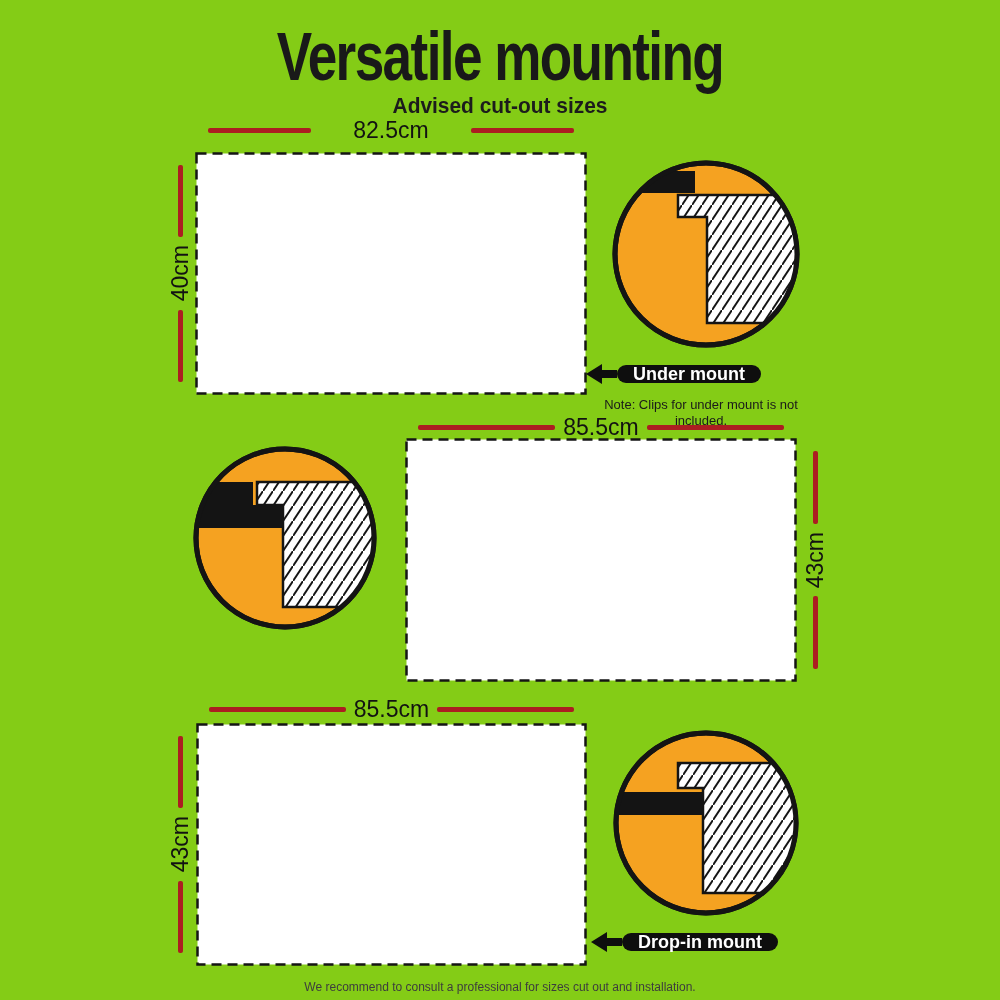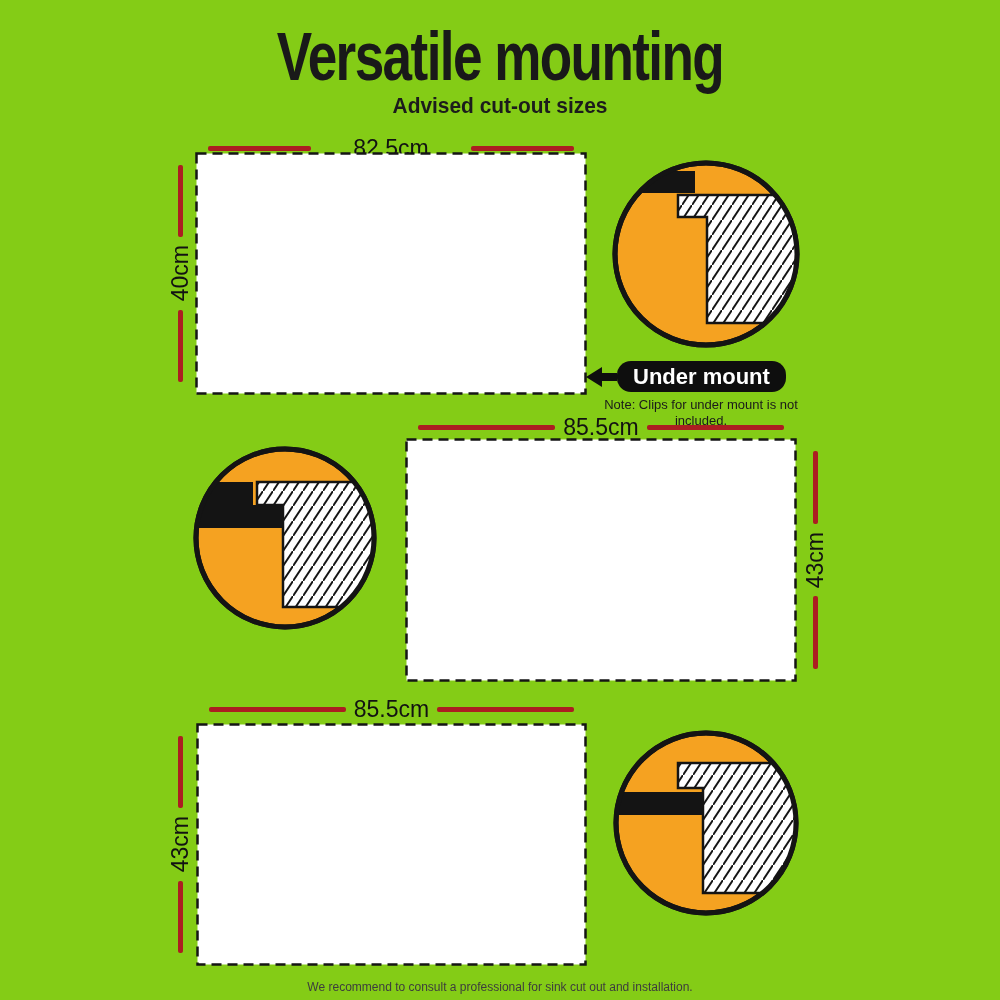--- a/index.html
+++ b/index.html
@@ -24,37 +24,37 @@
   }
   .dim-h{position:absolute;display:flex;align-items:center;gap:8px;padding:0 13px;box-sizing:border-box;}
   .dim-h .hline{flex:1;height:5px;background:var(--red);border-radius:2px;}
   .dim-label{font-size:23px;color:#121212;line-height:1;white-space:nowrap;}
   .dim-v{position:absolute;display:flex;flex-direction:column;align-items:center;gap:8px;padding:13px 0;box-sizing:border-box;}
   .dim-v .vline{flex:1;width:5px;background:var(--red);border-radius:2px;}
   .dim-v .dim-label{writing-mode:vertical-rl;transform:rotate(180deg);}
   .abs{position:absolute;}
   .badge-row{position:absolute;display:flex;align-items:center;}
   .pill{
-    background:#0e0e0e;color:#ffffff;font-weight:bold;font-size:22px;
-    padding:0 16px;height:31px;display:flex;align-items:center;border-radius:14px;
+    background:#0e0e0e;color:#ffffff;font-weight:bold;font-size:18px;
+    padding:0 16px;height:18px;display:flex;align-items:center;border-radius:14px;
     white-space:nowrap;letter-spacing:0;
   }
   .arrow-svg{display:block;flex:none;}
   .note{position:absolute;font-size:13px;color:#1a1a1a;text-align:center;line-height:1.2;}
   .footer{position:absolute;top:980px;left:0;width:1000px;text-align:center;font-size:12px;color:#3d3d3d;}
 </style>
 </head>
 <body>
 
 <div class="page">
 
   <div class="title">Versatile mounting</div>
   <div class="subtitle">Advised cut-out sizes</div>
 
-  <div class="dim-h" style="left:195px;top:137px;width:392px;gap:42px;">
+  <div class="dim-h" style="left:195px;top:119px;width:392px;gap:42px;">
     <div class="hline"></div>
     <div class="dim-label">82.5cm</div>
     <div class="hline"></div>
   </div>
   <div class="dim-v" style="left:165px;top:152px;width:30px;height:243px;">
     <div class="vline"></div>
     <div class="dim-label">40cm</div>
     <div class="vline"></div>
   </div>
   <svg class="abs" style="left:195px;top:152px;" width="392" height="243">
@@ -139,16 +139,22 @@
           <circle cx="93" cy="93" r="90"></circle>
         </clipPath>
     </defs>
     <circle cx="93" cy="93" r="90" fill="#F5A221" stroke="#141414" stroke-width="5"></circle>
     <g clip-path="url(#c3)">
       <polygon points="65,33 190,33 190,163 90,163 90,58 65,58" fill="url(#p3)" stroke="#141414" stroke-width="2.5"></polygon>
       <rect x="6" y="62" width="84" height="23" fill="#141414"></rect>
     </g>
     <circle cx="93" cy="93" r="90" fill="none" stroke="#141414" stroke-width="5"></circle>
   </svg>
+  <div class="badge-row" style="left:591px;top:929px;">
+    <svg class="arrow-svg" width="31" height="26">
+      <polygon points="0,13 16,3 16,9 31,9 31,17 16,17 16,23" fill="#0e0e0e"></polygon>
+    </svg>
+    <div class="pill">Drop-in mount</div>
+  </div>
 
-  <div class="footer">We recommend to consult a professional for sink cut out and installation.</div>
+  <div class="footer">We recommend to consult a professional for sizes cut out and installation.</div>
 
 </div>
 
 </body></html>

